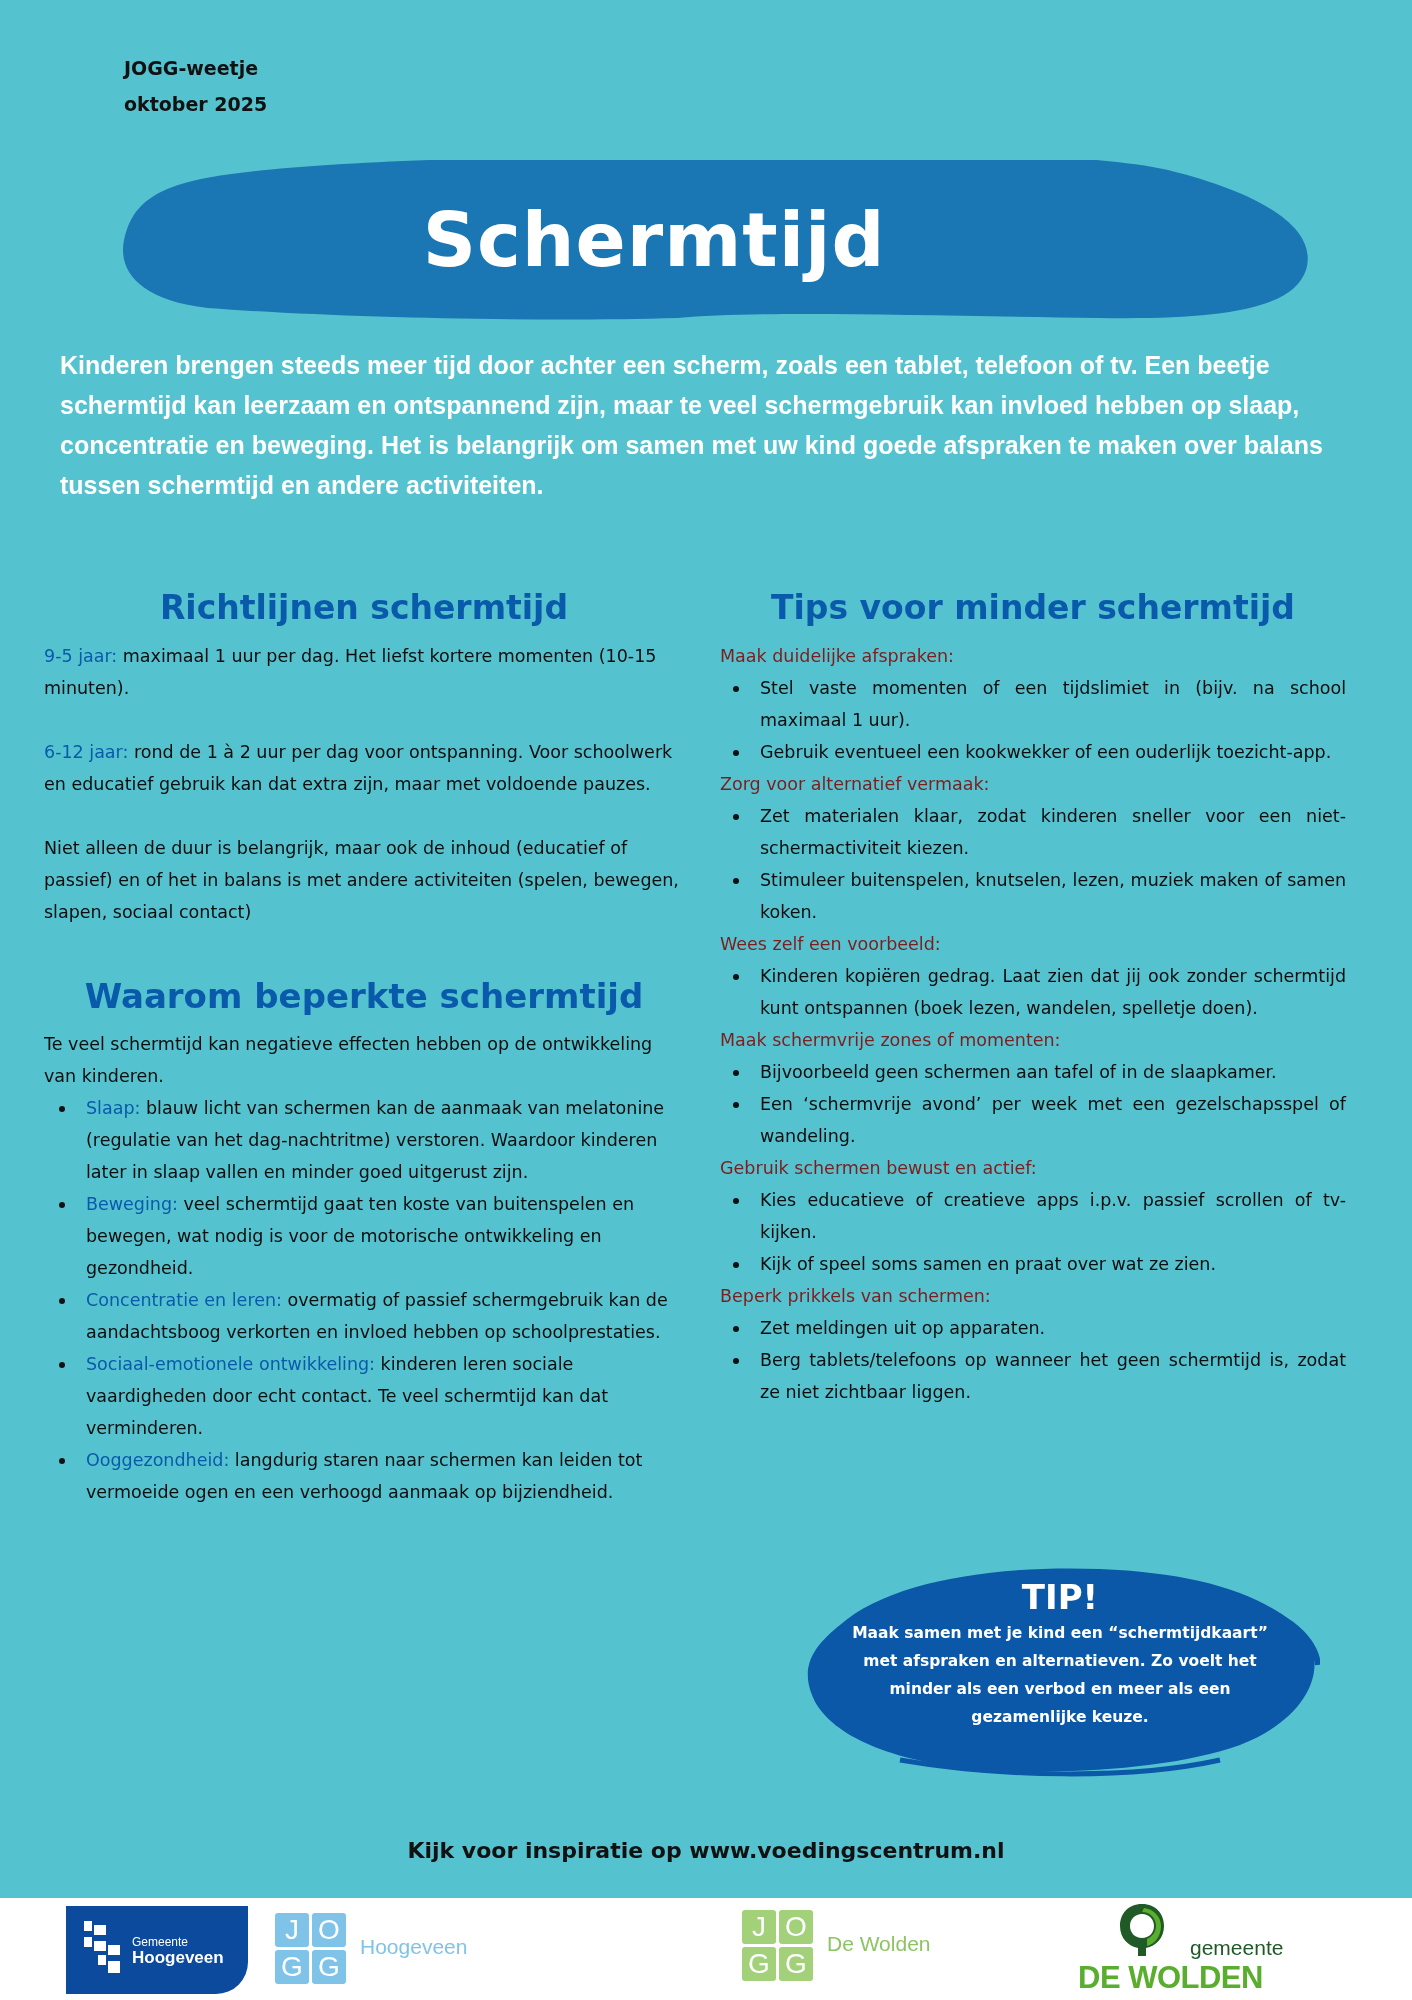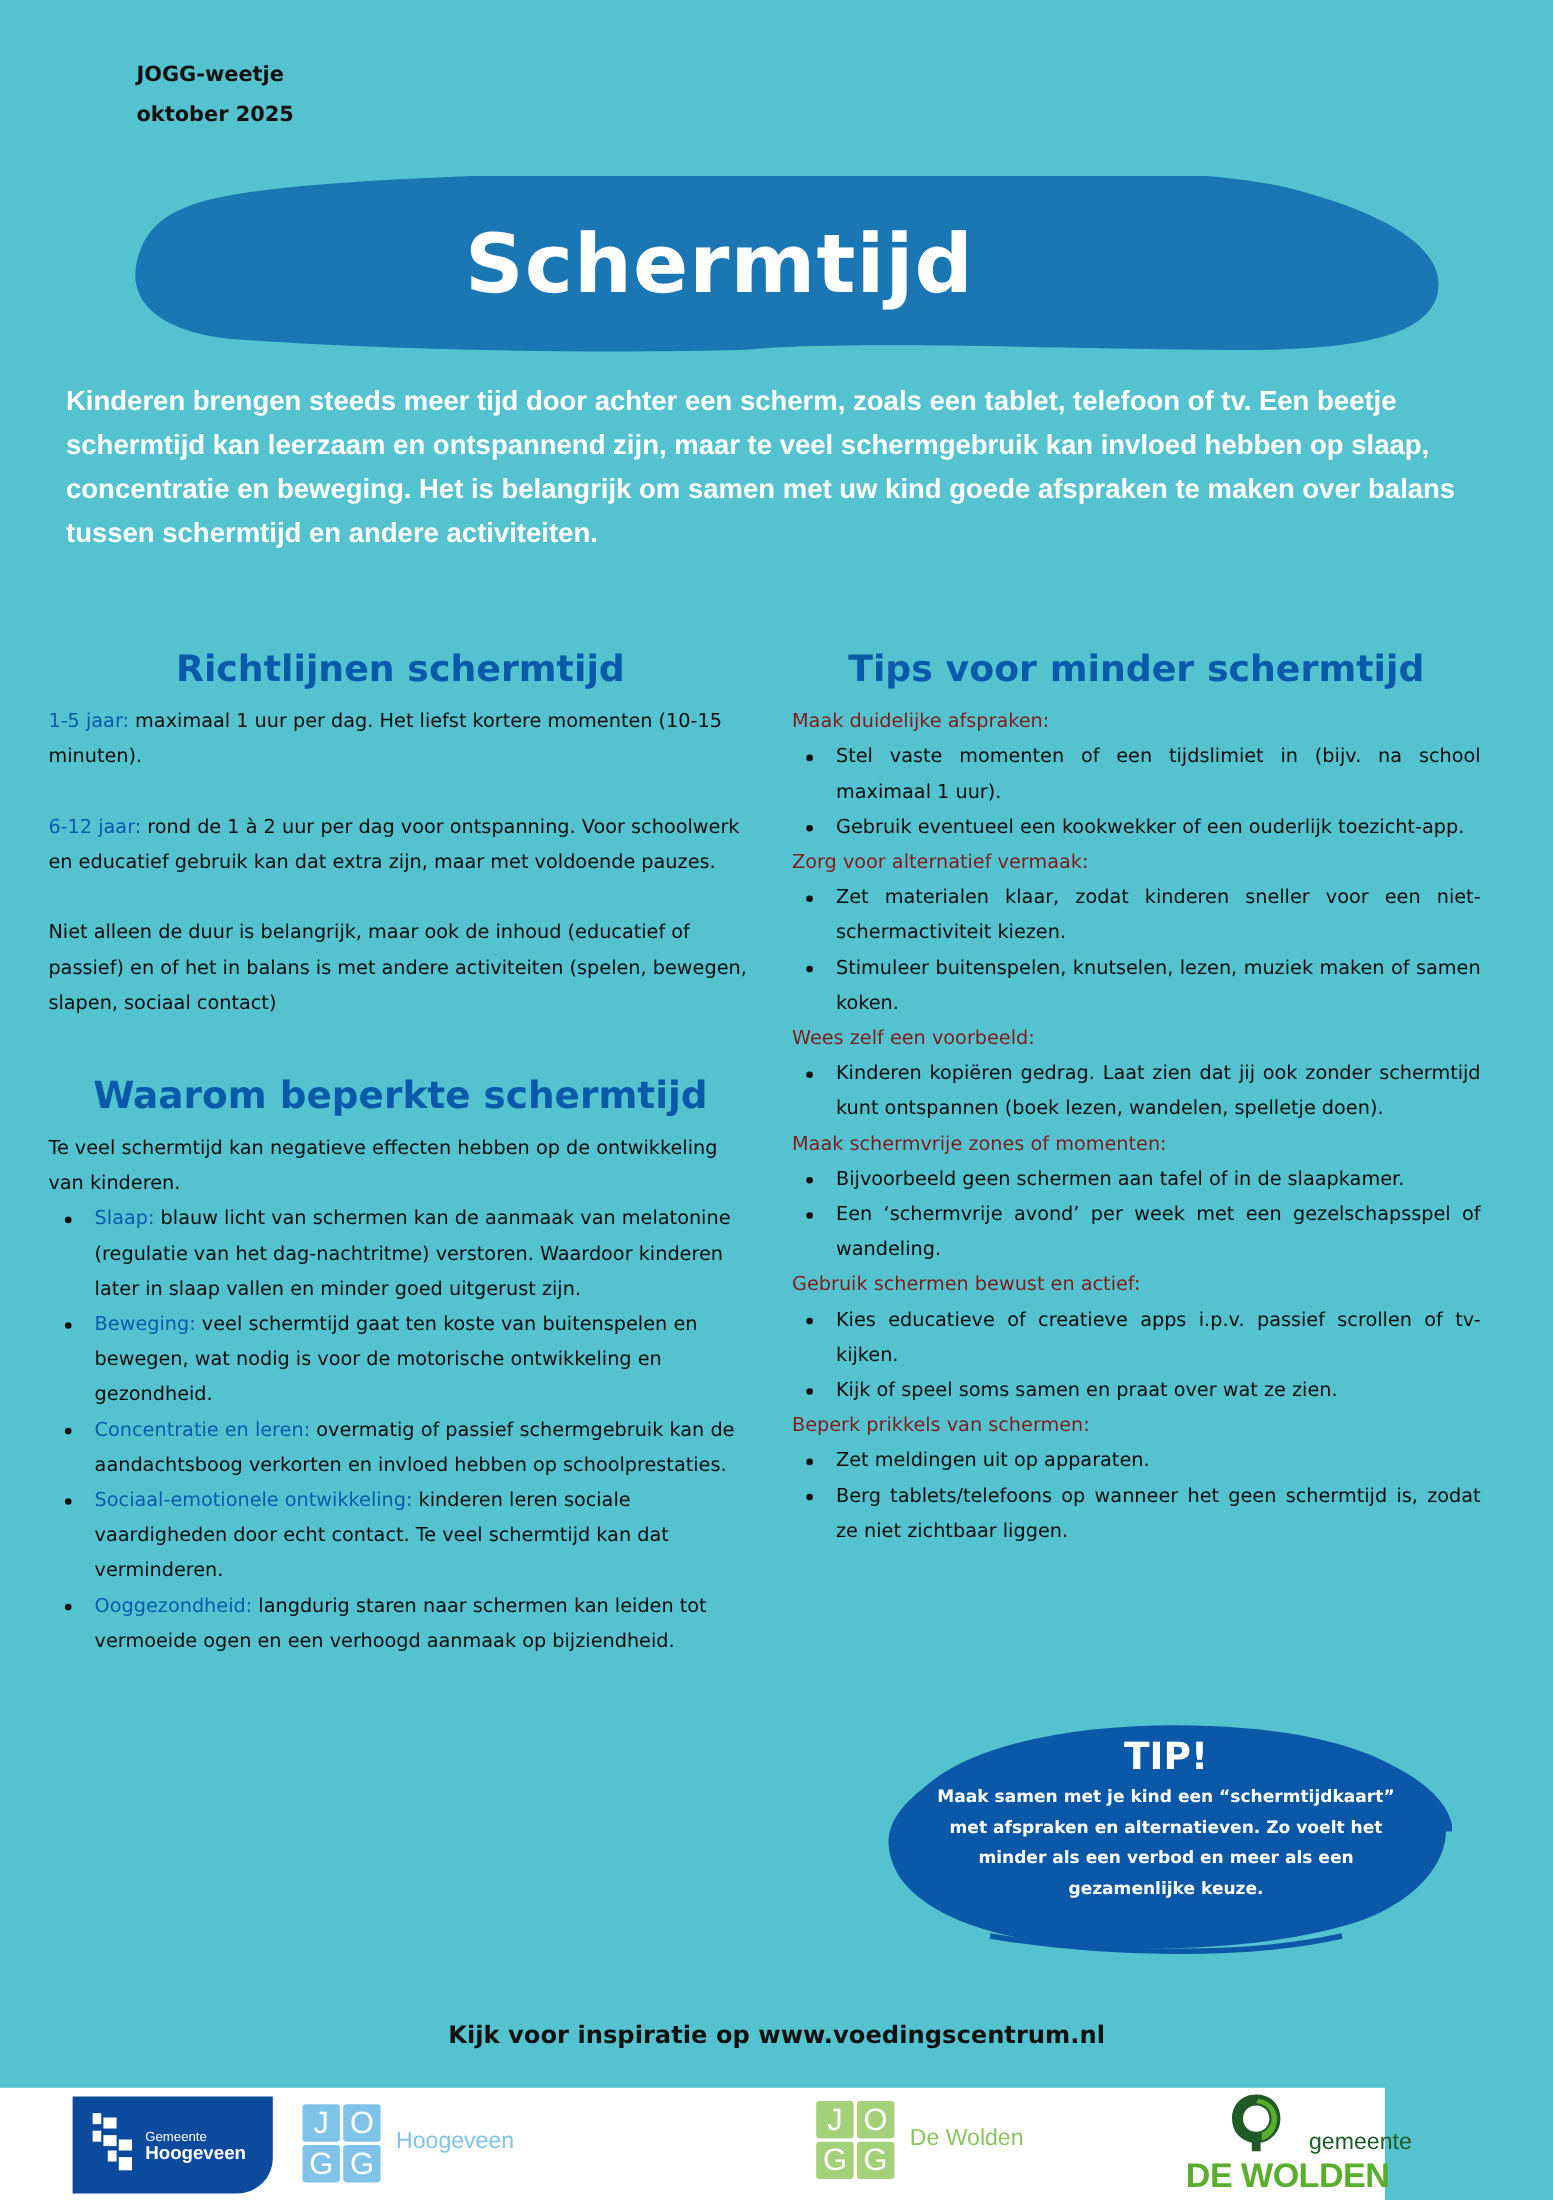--- a/index.html
+++ b/index.html
@@ -63,21 +63,21 @@
       position: absolute; left: 0; top: 20px; width: 100%; text-align: center; color: #fff;
       font-family: "DejaVu Sans", sans-serif; font-weight: bold;
     }
     .tip-heading { font-size: 34px; line-height: 44px; }
     .tip-text { font-size: 15.5px; line-height: 28px; width: 430px; margin: 0 auto; }
     .inspo {
       position: absolute; left: 0; top: 1838px; width: 1412px; text-align: center;
       font-family: "DejaVu Sans", sans-serif; font-weight: bold; font-size: 22px; color: #111;
     }
     .footer {
-      position: absolute; left: 0; top: 1898px; width: 1259px; height: 102px; background: #fff;
+      position: absolute; left: 0; top: 1898px; width: 1412px; height: 102px; background: #fff;
     }
     .logo { position: absolute; display: flex; align-items: center; }
     .logo-hoog {
       left: 66px; top: 8px; width: 182px; height: 88px; background: #0b4a9c;
       border-radius: 0 0 32px 0; color: #fff; font-family: "Liberation Sans", sans-serif;
       padding-left: 18px;
     }
     .logo-hoog .txt { margin-left: 12px; line-height: 16px; }
     .logo-hoog .t1 { font-size: 12px; }
     .logo-hoog .t2 { font-size: 17px; font-weight: bold; }
@@ -121,21 +121,21 @@
       <path d="M60 25 C120 5 300 -2 560 -6 C760 -8 960 -10 1050 10 C1150 35 1200 70 1188 110 C1175 150 1100 160 980 158 C820 156 640 150 560 158 C420 162 220 158 90 148 C20 140 0 110 6 80 C12 50 30 35 60 25 Z" fill="#1b77b3"></path>
     </svg>
     <div class="title-text">Schermtijd</div>
   </div>
 
   <p class="intro">Kinderen brengen steeds meer tijd door achter een scherm, zoals een tablet, telefoon of tv. Een beetje schermtijd kan leerzaam en ontspannend zijn, maar te veel schermgebruik kan invloed hebben op slaap, concentratie en beweging. Het is belangrijk om samen met uw kind goede afspraken te maken over balans tussen schermtijd en andere activiteiten.</p>
 
   <div class="col-left">
     <h2 class="sec-title">Richtlijnen schermtijd</h2>
     <div class="guide body-text">
-      <p><span class="lbl">1-5 jaar:</span><span> maximaal 1 uur per dag. Het liefst kortere momenten (10-15 minuten).</span></p>
+      <p><span class="lbl">9-5 jaar:</span><span> maximaal 1 uur per dag. Het liefst kortere momenten (10-15 minuten).</span></p>
       <p><span class="lbl">6-12 jaar:</span><span> rond de 1 à 2 uur per dag voor ontspanning. Voor schoolwerk en educatief gebruik kan dat extra zijn, maar met voldoende pauzes.</span></p>
       <p>Niet alleen de duur is belangrijk, maar ook de inhoud (educatief of passief) en of het in balans is met andere activiteiten (spelen, bewegen, slapen, sociaal contact)</p>
     </div>
 
     <h2 class="sec-title why-title">Waarom beperkte schermtijd</h2>
     <div class="body-text">
       <p>Te veel schermtijd kan negatieve effecten hebben op de ontwikkeling van kinderen.</p>
       <ul class="bul">
         <li><span class="lbl">Slaap:</span><span> blauw licht van schermen kan de aanmaak van melatonine (regulatie van het dag-nachtritme) verstoren. Waardoor kinderen later in slaap vallen en minder goed uitgerust zijn.</span></li>
         <li><span class="lbl">Beweging:</span><span> veel schermtijd gaat ten koste van buitenspelen en bewegen, wat nodig is voor de motorische ontwikkeling en gezondheid.</span></li>

